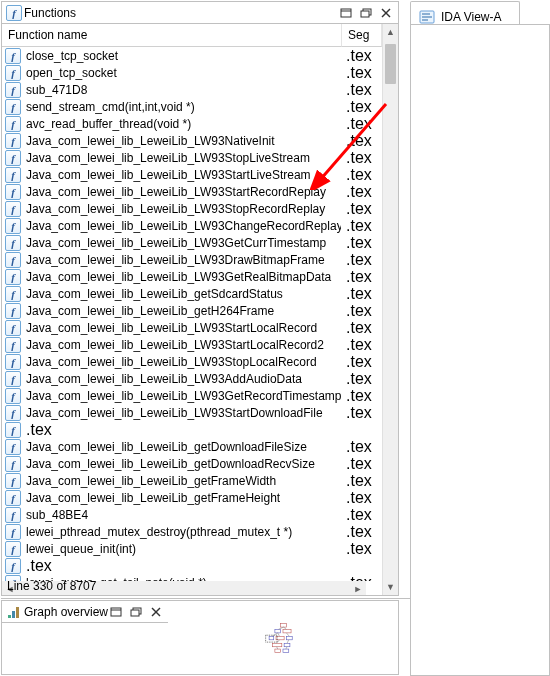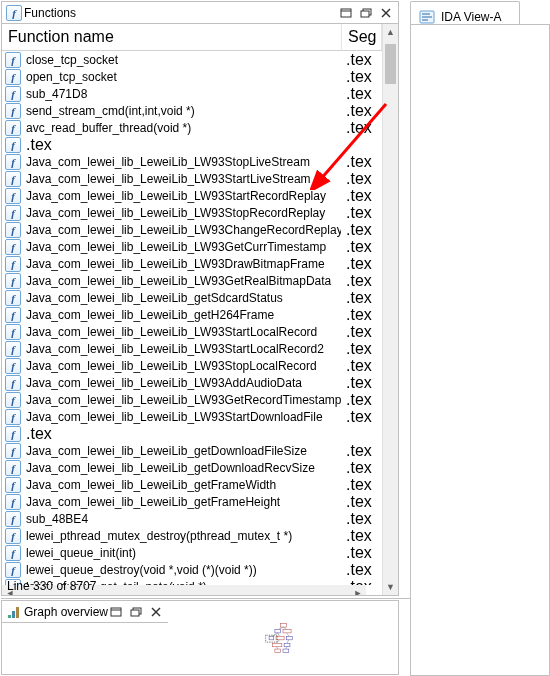--- a/index.html
+++ b/index.html
@@ -84,21 +84,21 @@
     flex: 1;
     overflow: hidden;
   }
   .thead {
     display: flex;
     background: #fff;
     border-bottom: 0;
   }
   .th {
     padding: 4px 6px;
-    font-size: 16px;
+    font-size: 12px;
     background: #fff;
     border-bottom: 1px solid #d0d0d0;
     border-right: 1px solid #e4e4e4;
   }
   .th.name { flex: 1; }
   .th.seg { width: 40px; }
   .tbody {
     overflow: hidden;
     height: 534px;
   }
@@ -249,20 +249,21 @@
             <span class="fname">send_stream_cmd(int,int,void *)</span>
             <span class="fseg">.tex</span>
           </div>
           <div class="row">
             <span class="icon-f">f</span>
             <span class="fname">avc_read_buffer_thread(void *)</span>
             <span class="fseg">.tex</span>
           </div>
           <div class="row">
             <span class="icon-f">f</span>
+            <span class="fname">Java_com_lewei_lib_LeweiLib_LW93NativeInit</span>
             <span class="fseg">.tex</span>
           </div>
           <div class="row">
             <span class="icon-f">f</span>
             <span class="fname">Java_com_lewei_lib_LeweiLib_LW93StopLiveStream</span>
             <span class="fseg">.tex</span>
           </div>
           <div class="row">
             <span class="icon-f">f</span>
             <span class="fname">Java_com_lewei_lib_LeweiLib_LW93StartLiveStream</span>
@@ -372,21 +373,20 @@
             <span class="fname">lewei_pthread_mutex_destroy(pthread_mutex_t *)</span>
             <span class="fseg">.tex</span>
           </div>
           <div class="row">
             <span class="icon-f">f</span>
             <span class="fname">lewei_queue_init(int)</span>
             <span class="fseg">.tex</span>
           </div>
           <div class="row">
             <span class="icon-f">f</span>
-            <span class="fname">lewei_queue_destroy(void *,void (*)(void *))</span>
             <span class="fseg">.tex</span>
           </div>
           <div class="row">
             <span class="icon-f">f</span>
             <span class="fname">lewei_queue_get_tail_note(void *)</span>
             <span class="fseg">.tex</span>
           </div>
         </div>
       <div class="hscroll-wrap">
         <div class="hscroll">

